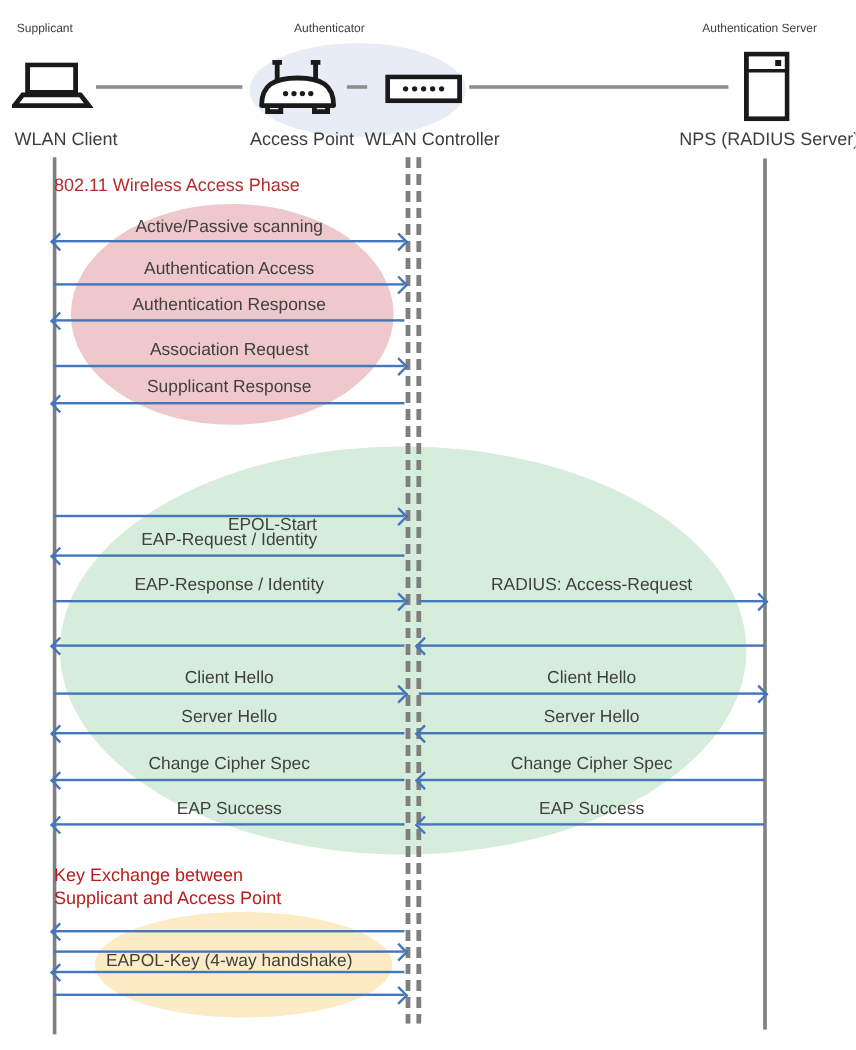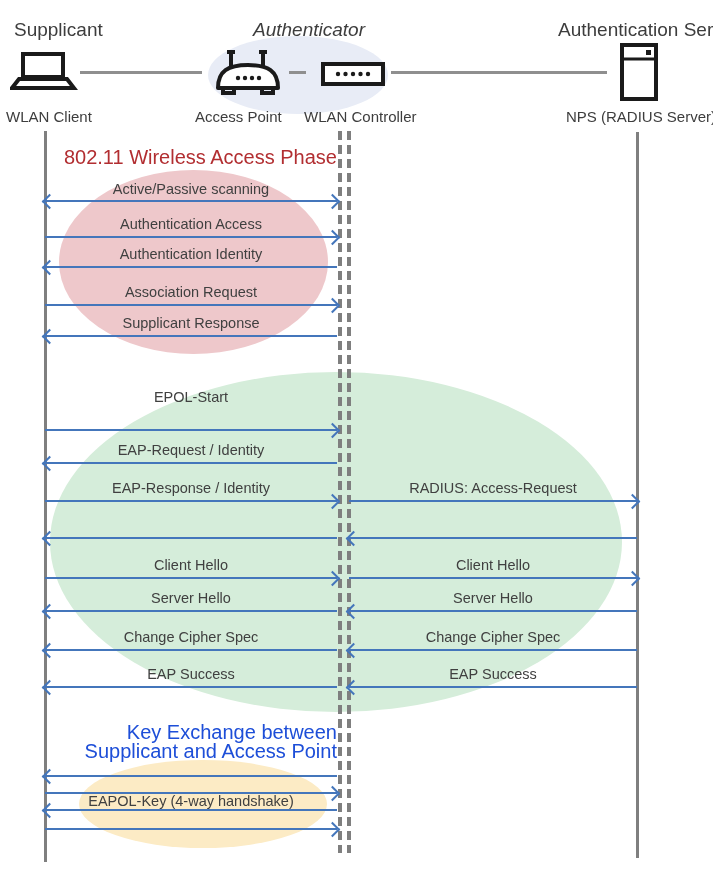--- a/index.html
+++ b/index.html
@@ -1,62 +1,62 @@
 <!DOCTYPE html>
 <html><head>
 <meta charset="utf-8">
 <style>
   html,body{margin:0;padding:0;background:#fff;}
   body{width:713px;height:875px;font-family:"Liberation Sans",sans-serif;color:#3d3d3d;}
   #stage{position:relative;width:713px;height:875px;overflow:hidden;background:#fff;}
 
-  .hdr{position:absolute;top:19px;font-size:19px;color:#3d3d3d;white-space:nowrap;}
-  .node-label{position:absolute;top:108px;font-size:15px;color:#3d3d3d;text-align:left;white-space:nowrap;}
+  .hdr{position:absolute;top:19px;font-size:10px;color:#3d3d3d;white-space:nowrap;}
+  .node-label{position:absolute;top:108px;font-size:15px;color:#3d3d3d;text-align:right;white-space:nowrap;}
 
   .ellipse{position:absolute;border-radius:50%;z-index:1;}
   .node-ellipse{left:208px;top:36px;width:180px;height:78px;background:#e8ecf6;z-index:0;}
   .pink-ellipse{left:59px;top:170px;width:269px;height:184px;background:#eec8cb;}
   .green-ellipse{left:50px;top:372px;width:572px;height:340px;background:#d5edda;}
   .yellow-ellipse{left:79px;top:760px;width:248px;height:88px;background:#fcebc5;}
 
   .connector{position:absolute;top:71px;height:3px;background:#8f8f8f;z-index:2;}
 
   .lifeline{position:absolute;width:3px;background:#7f7f7f;z-index:3;}
   .dashline{position:absolute;width:4px;z-index:3;
     background:repeating-linear-gradient(to bottom,#7f7f7f 0 9px,transparent 9px 14px);}
 
   .icon{position:absolute;z-index:4;}
 
-  .phase-title{position:absolute;font-size:20px;text-align:right;z-index:5;white-space:nowrap;}
+  .phase-title{position:absolute;font-size:15px;text-align:left;z-index:5;white-space:nowrap;}
   .col-l{left:45px;width:292px;}
   .col-r{left:349px;width:288px;}
 
   .arrow{position:absolute;height:0;border-top:2px solid #4476bb;z-index:6;}
   .arrow .hl{position:absolute;left:-1px;top:-6px;width:9px;height:9px;
     border-top:2.5px solid #4476bb;border-left:2.5px solid #4476bb;transform:rotate(-45deg);}
   .arrow .hr{position:absolute;right:-1px;top:-6px;width:9px;height:9px;
     border-top:2.5px solid #4476bb;border-right:2.5px solid #4476bb;transform:rotate(45deg);}
 
   .msg{position:absolute;font-size:14.5px;text-align:center;color:#404040;z-index:7;white-space:nowrap;}
   .red{color:#b22e31;}
   .grn{color:#25b273;}
-  .org{color:#1d4ed8;}
+  .org{color:#b91c1c;}
 </style>
 </head>
 <body>
 
 <div id="stage">
 
   <div class="ellipse node-ellipse"></div>
   <div class="ellipse pink-ellipse"></div>
   <div class="ellipse green-ellipse"></div>
   <div class="ellipse yellow-ellipse"></div>
 
   <div class="hdr" style="left:14px;">Supplicant</div>
-  <div class="hdr" style="left:245px;width:120px;text-align:right;font-style:italic;">Authenticator</div>
+  <div class="hdr" style="left:245px;width:120px;text-align:left;">Authenticator</div>
   <div class="hdr" style="left:558px;width:150px;text-align:center;">Authentication Server</div>
 
   <div class="connector" style="left:80px;width:122px;"></div>
   <div class="connector" style="left:289px;width:17px;"></div>
   <div class="connector" style="left:391px;width:216px;"></div>
 
   <div class="icon" style="left:10px;top:52px;">
     <svg width="68" height="40" viewBox="0 0 68 40">
       <rect x="13" y="2" width="40" height="23" fill="none" stroke="#1a1a1a" stroke-width="4"></rect>
       <path d="M9 27 L57 27 L64 36 L2 36 Z" fill="none" stroke="#1a1a1a" stroke-width="4" stroke-linejoin="miter"></path>
@@ -174,24 +174,24 @@
     </div>
   <div class="arrow col-r" style="top:649px;">
       <span class="hl"></span>
     </div>
   <div class="arrow col-r" style="top:686px;">
       <span class="hl"></span>
     </div>
 
   <div class="msg col-l" style="top:181px;">Active/Passive scanning</div>
   <div class="msg col-l" style="top:216px;">Authentication Access</div>
-  <div class="msg col-l" style="top:246px;">Authentication Identity</div>
+  <div class="msg col-l" style="top:246px;">Authentication Response</div>
   <div class="msg col-l" style="top:284px;">Association Request</div>
   <div class="msg col-l" style="top:315px;">Supplicant Response</div>
-  <div class="msg col-l" style="top:389px;">EPOL-Start</div>
+  <div class="msg col-l" style="top:430px;padding-left:36px;">EPOL-Start</div>
   <div class="msg col-l" style="top:442px;">EAP-Request / Identity</div>
   <div class="msg col-l" style="top:480px;">EAP-Response / Identity</div>
   <div class="msg col-l" style="top:557px;">Client Hello</div>
   <div class="msg col-l" style="top:590px;">Server Hello</div>
   <div class="msg col-l" style="top:629px;">Change Cipher Spec</div>
   <div class="msg col-l" style="top:666px;">EAP Success</div>
   <div class="msg col-l" style="top:793px;">EAPOL-Key (4-way handshake)</div>
 
   <div class="msg col-r" style="top:480px;">RADIUS: Access-Request</div>
   <div class="msg col-r" style="top:557px;">Client Hello</div>

